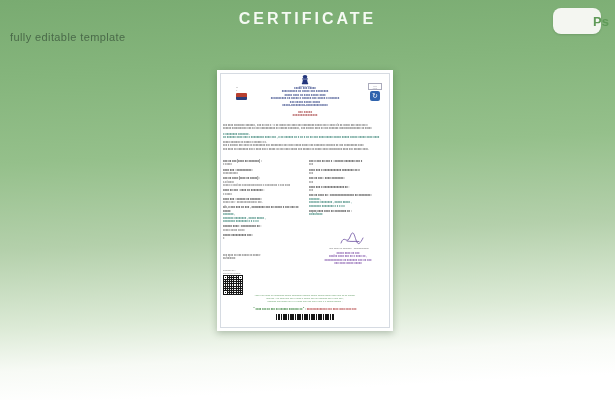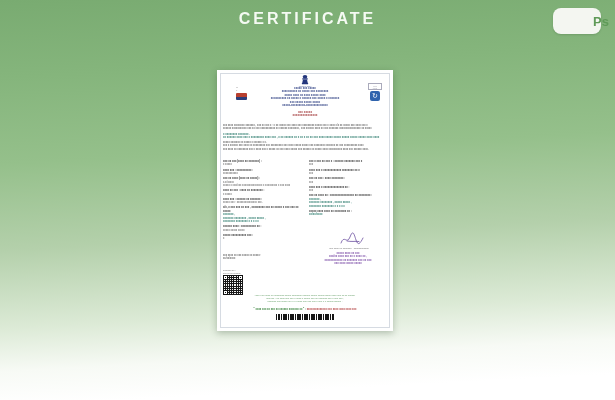--- a/index.html
+++ b/index.html
@@ -59,20 +59,21 @@
   .link-line .g{color:var(--green-footer);font-weight:700;}
   .link-line .r{color:#b03b3b;font-weight:700;}
   .barcode{left:50%;top:244px;transform:translateX(-50%);width:58px;height:6px;background:
     repeating-linear-gradient(90deg,#161616 0 .8px,transparent .8px 1.5px,#161616 1.5px 2.9px,transparent 2.9px 3.5px);}
 </style>
 </head>
 <body>
 
 <div class="stage">
 
+  <div class="subtitle">fully editable template</div>
   <div class="page-title">CERTIFICATE</div>
   <div class="ps-badge">
     <span>Ps</span>
   </div>
 
   <div class="doc">
     <div class="inner-border"></div>
 
     <div class="abs stamp-wrap">
       <div class="stamp-caption line-list">

